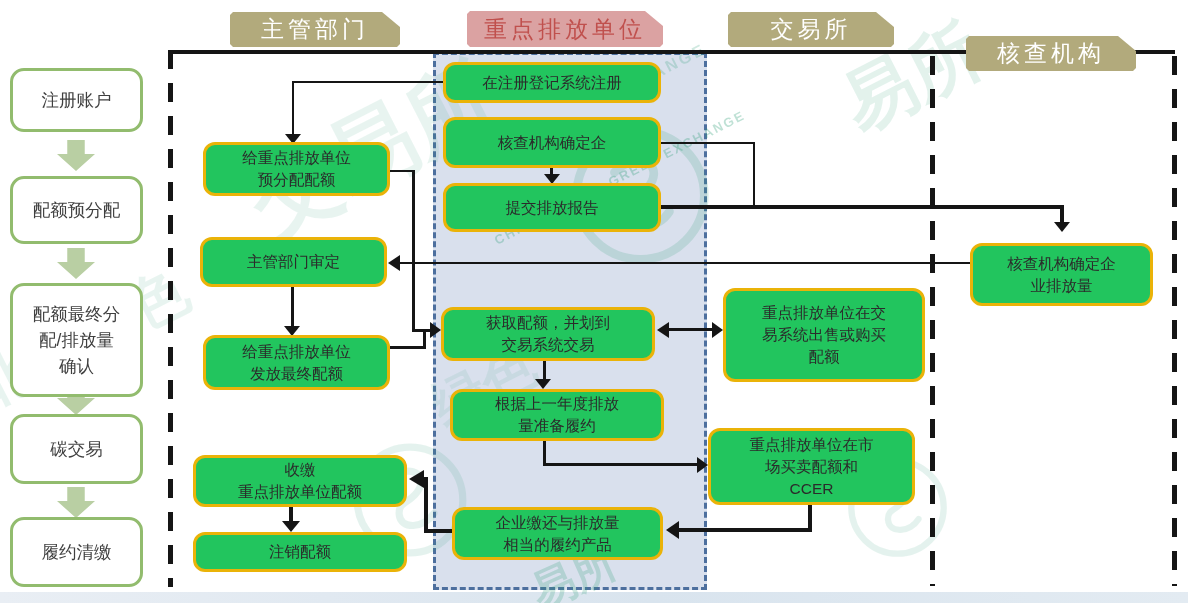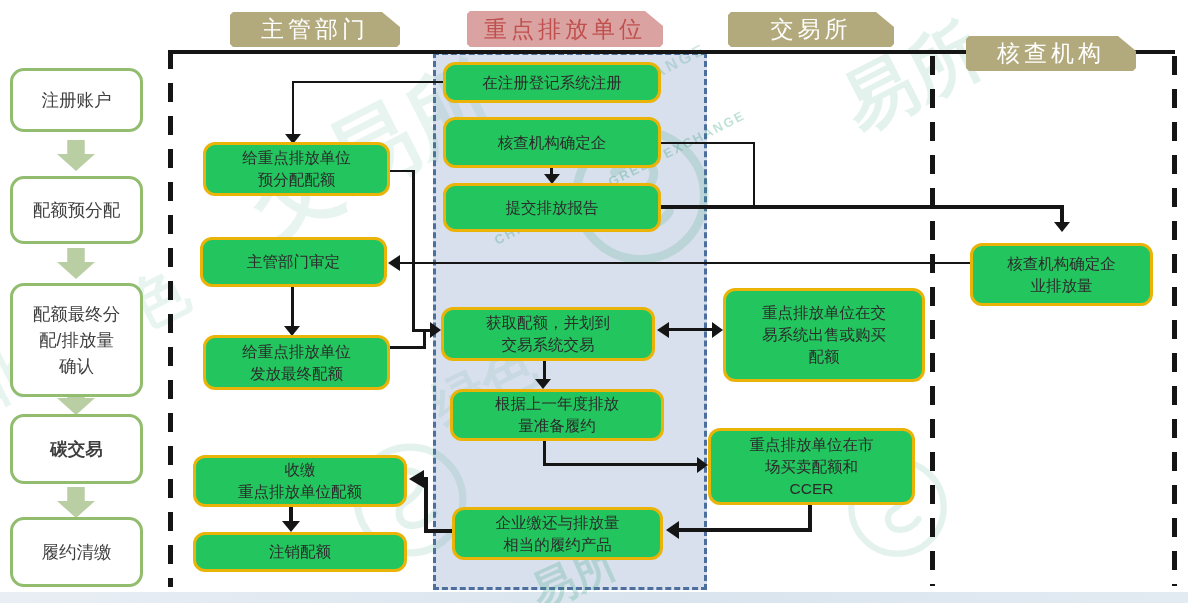--- a/index.html
+++ b/index.html
@@ -90,21 +90,21 @@
   <div class="lane-h" style="left:966px;top:12px;width:170px;margin-top:24px;">核查机构</div>
 
   <div class="stage" style="top:68px;height:64px;">注册账户</div>
   <div class="garrow" style="top:140px;"></div>
   <div class="stage" style="top:176px;height:68px;">配额预分配</div>
   <div class="garrow" style="top:248px;"></div>
   <div class="stage" style="top:283px;height:114px;">配额最终分
 配/排放量
 确认</div>
   <div class="garrow" style="top:384px;"></div>
-  <div class="stage" style="top:414px;height:70px;font-weight:bold;">碳交易</div>
+  <div class="stage" style="top:414px;height:70px;">碳交易</div>
   <div class="garrow" style="top:487px;"></div>
   <div class="stage" style="top:517px;height:70px;">履约清缴</div>
 
   <div class="cl" style="left:292px;top:81px;width:151px;height:2px;"></div>
   <div class="cl" style="left:292px;top:81px;width:2px;height:54px;"></div>
   <div class="ah down" style="left:285px;top:134px;"></div>
 
   <div class="cl" style="left:390px;top:170px;width:24px;height:2px;"></div>
   <div class="cl" style="left:412px;top:170px;width:2.5px;height:161px;"></div>
   <div class="cl" style="left:390px;top:346px;width:36px;height:2.5px;"></div>

